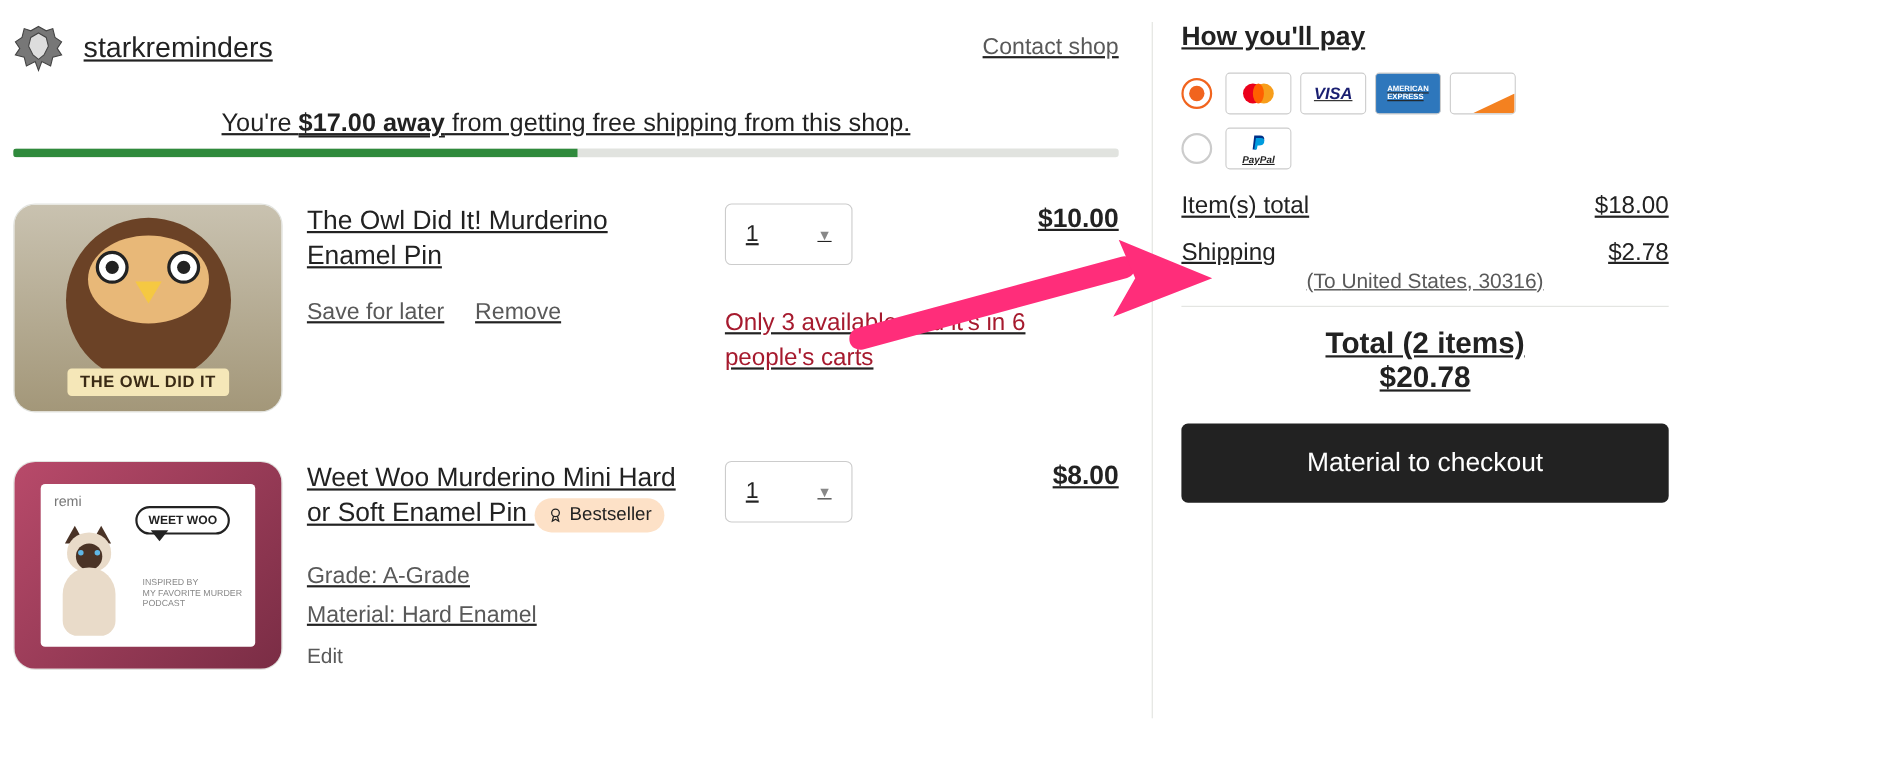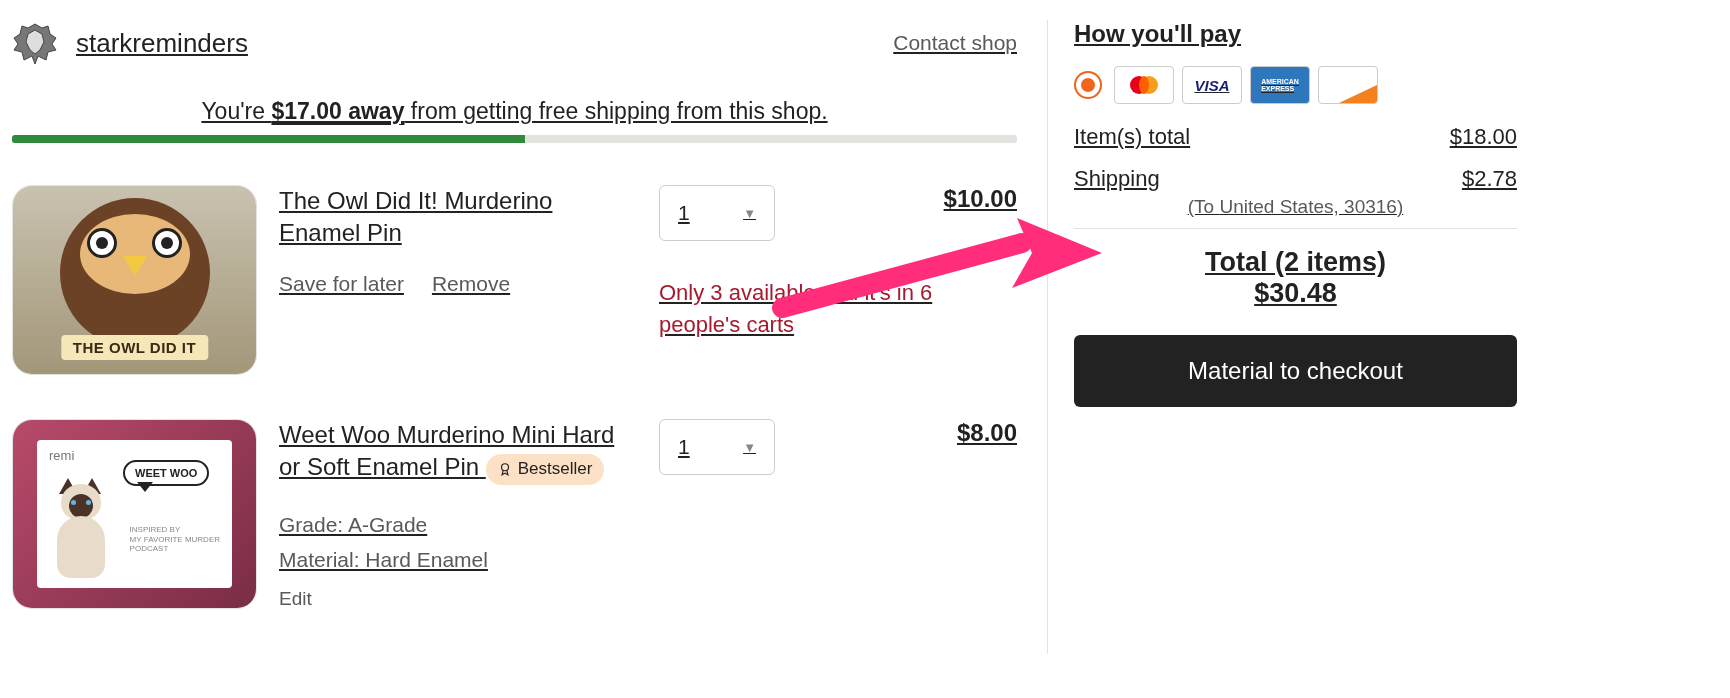--- a/index.html
+++ b/index.html
@@ -240,37 +240,47 @@
           <span style="position:absolute;top:5px;left:19px;padding-left:46px;">DISC<svg style="display:inline;vertical-align:-1px;" width="7" height="7">
                 <circle cx="3.5" cy="3.5" r="3.5" fill="#f48120"></circle>
               </svg>VER</span>
           <svg style="position:absolute;bottom:0;right:0;" width="38" height="18" viewBox="0 0 38 18">
               <path d="M38 0 L38 18 L0 18 Z" fill="#f48120"></path>
             </svg>
         </div>
       </div>
     </div>
 
+    <div class="pay-row">
+      <div class="radio"></div>
+      <div class="card-logo" style="flex-direction:column;gap:1px;">
+        <svg width="18" height="18" viewBox="0 0 24 24">
+            <path d="M7 3 L14 3 Q20 3 19 9 Q18 14 12 14 L10 14 L9 20 L5 20 Z" fill="#003087"></path>
+            <path d="M9 6 L15 6 Q20 6 19 11 Q18 15 13 15 L11 15 L10 20 L7 20 Z" fill="#009cde"></path>
+          </svg>
+        <span style="font-size:9px;font-style:italic;">PayPal</span>
+      </div>
+    </div>
 
     <div class="totals">
       <div class="total-line">
         <span>Item(s) total</span>
         <span>$18.00</span>
       </div>
       <div class="total-line">
         <span>Shipping</span>
         <span>$2.78</span>
       </div>
       <div class="ship-to">
         <span>(To </span><span>United States, 30316</span><span>)</span>
       </div>
       <hr class="divider">
       <div class="total-line grand">
         <span>Total (2 items)</span>
-        <span>$30.48</span>
+        <span>$20.78</span>
       </div>
     </div>
 
     <button class="checkout-btn">Material to checkout</button>
   </div>
 
   <svg class="arrow-annot" width="330" height="110" viewBox="0 0 330 110">
     <defs>
       <linearGradient id="ag">
           <stop offset="0%" stop-color="#ff2d7a"></stop>

